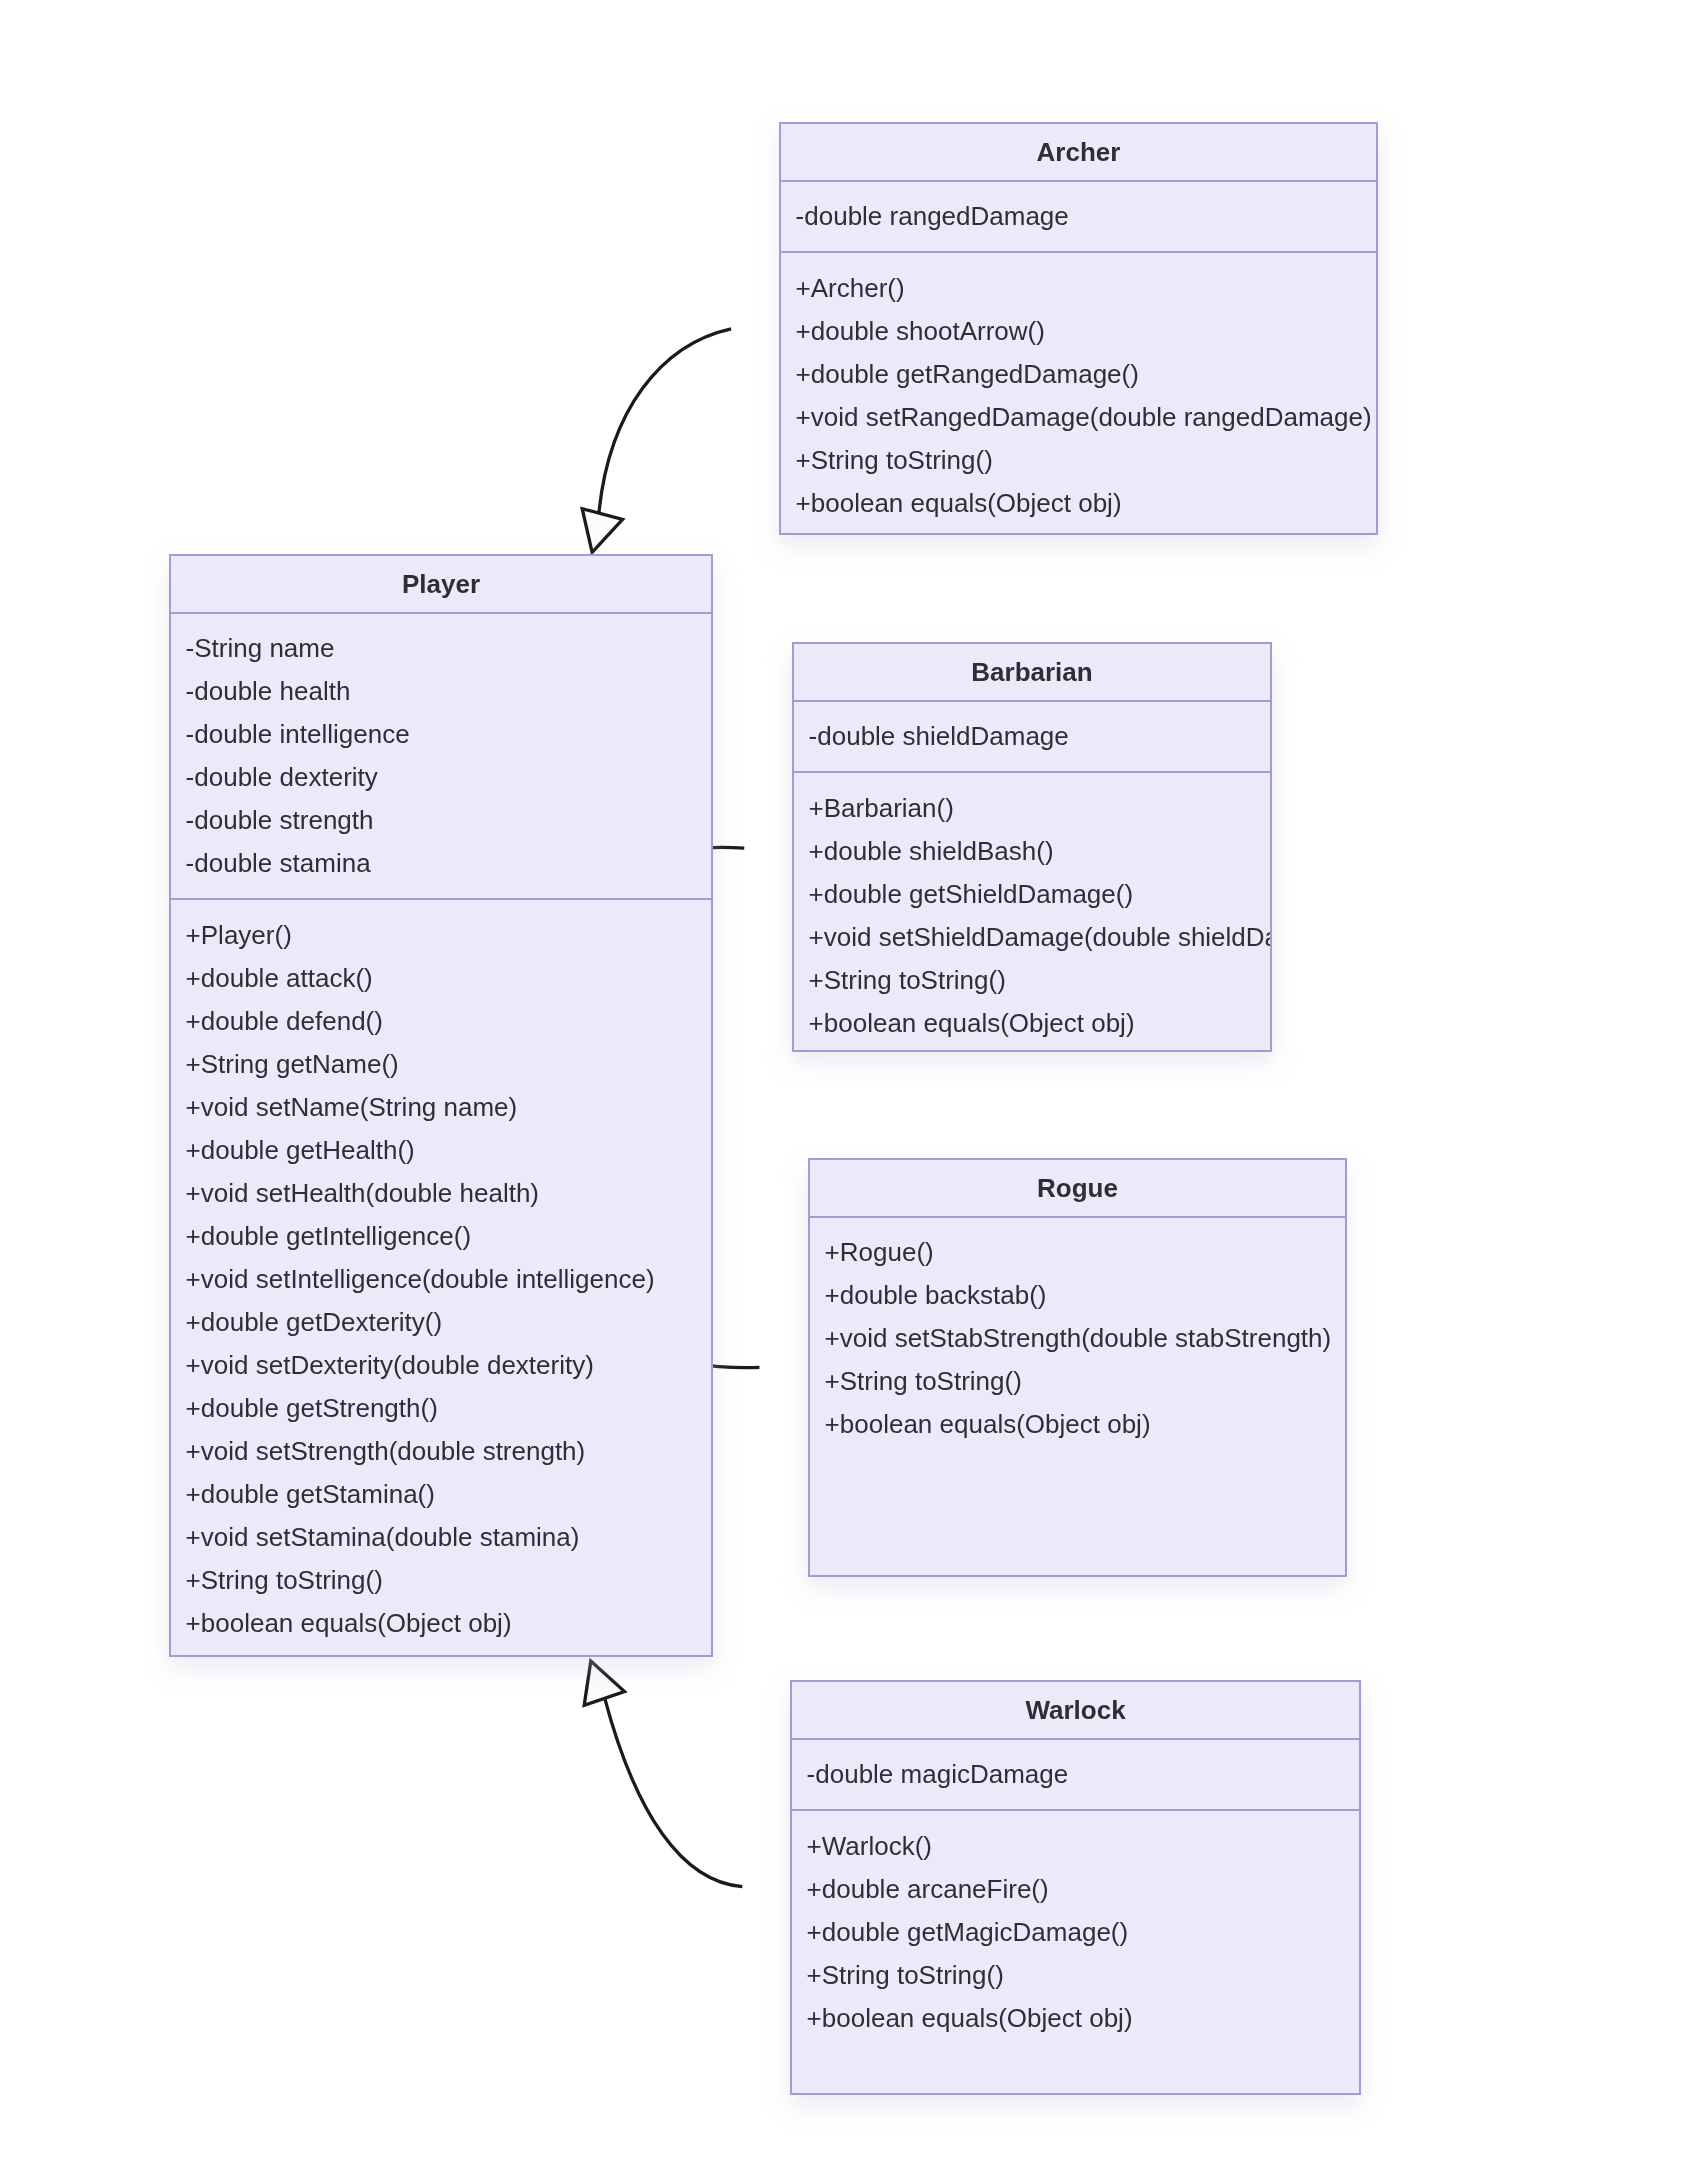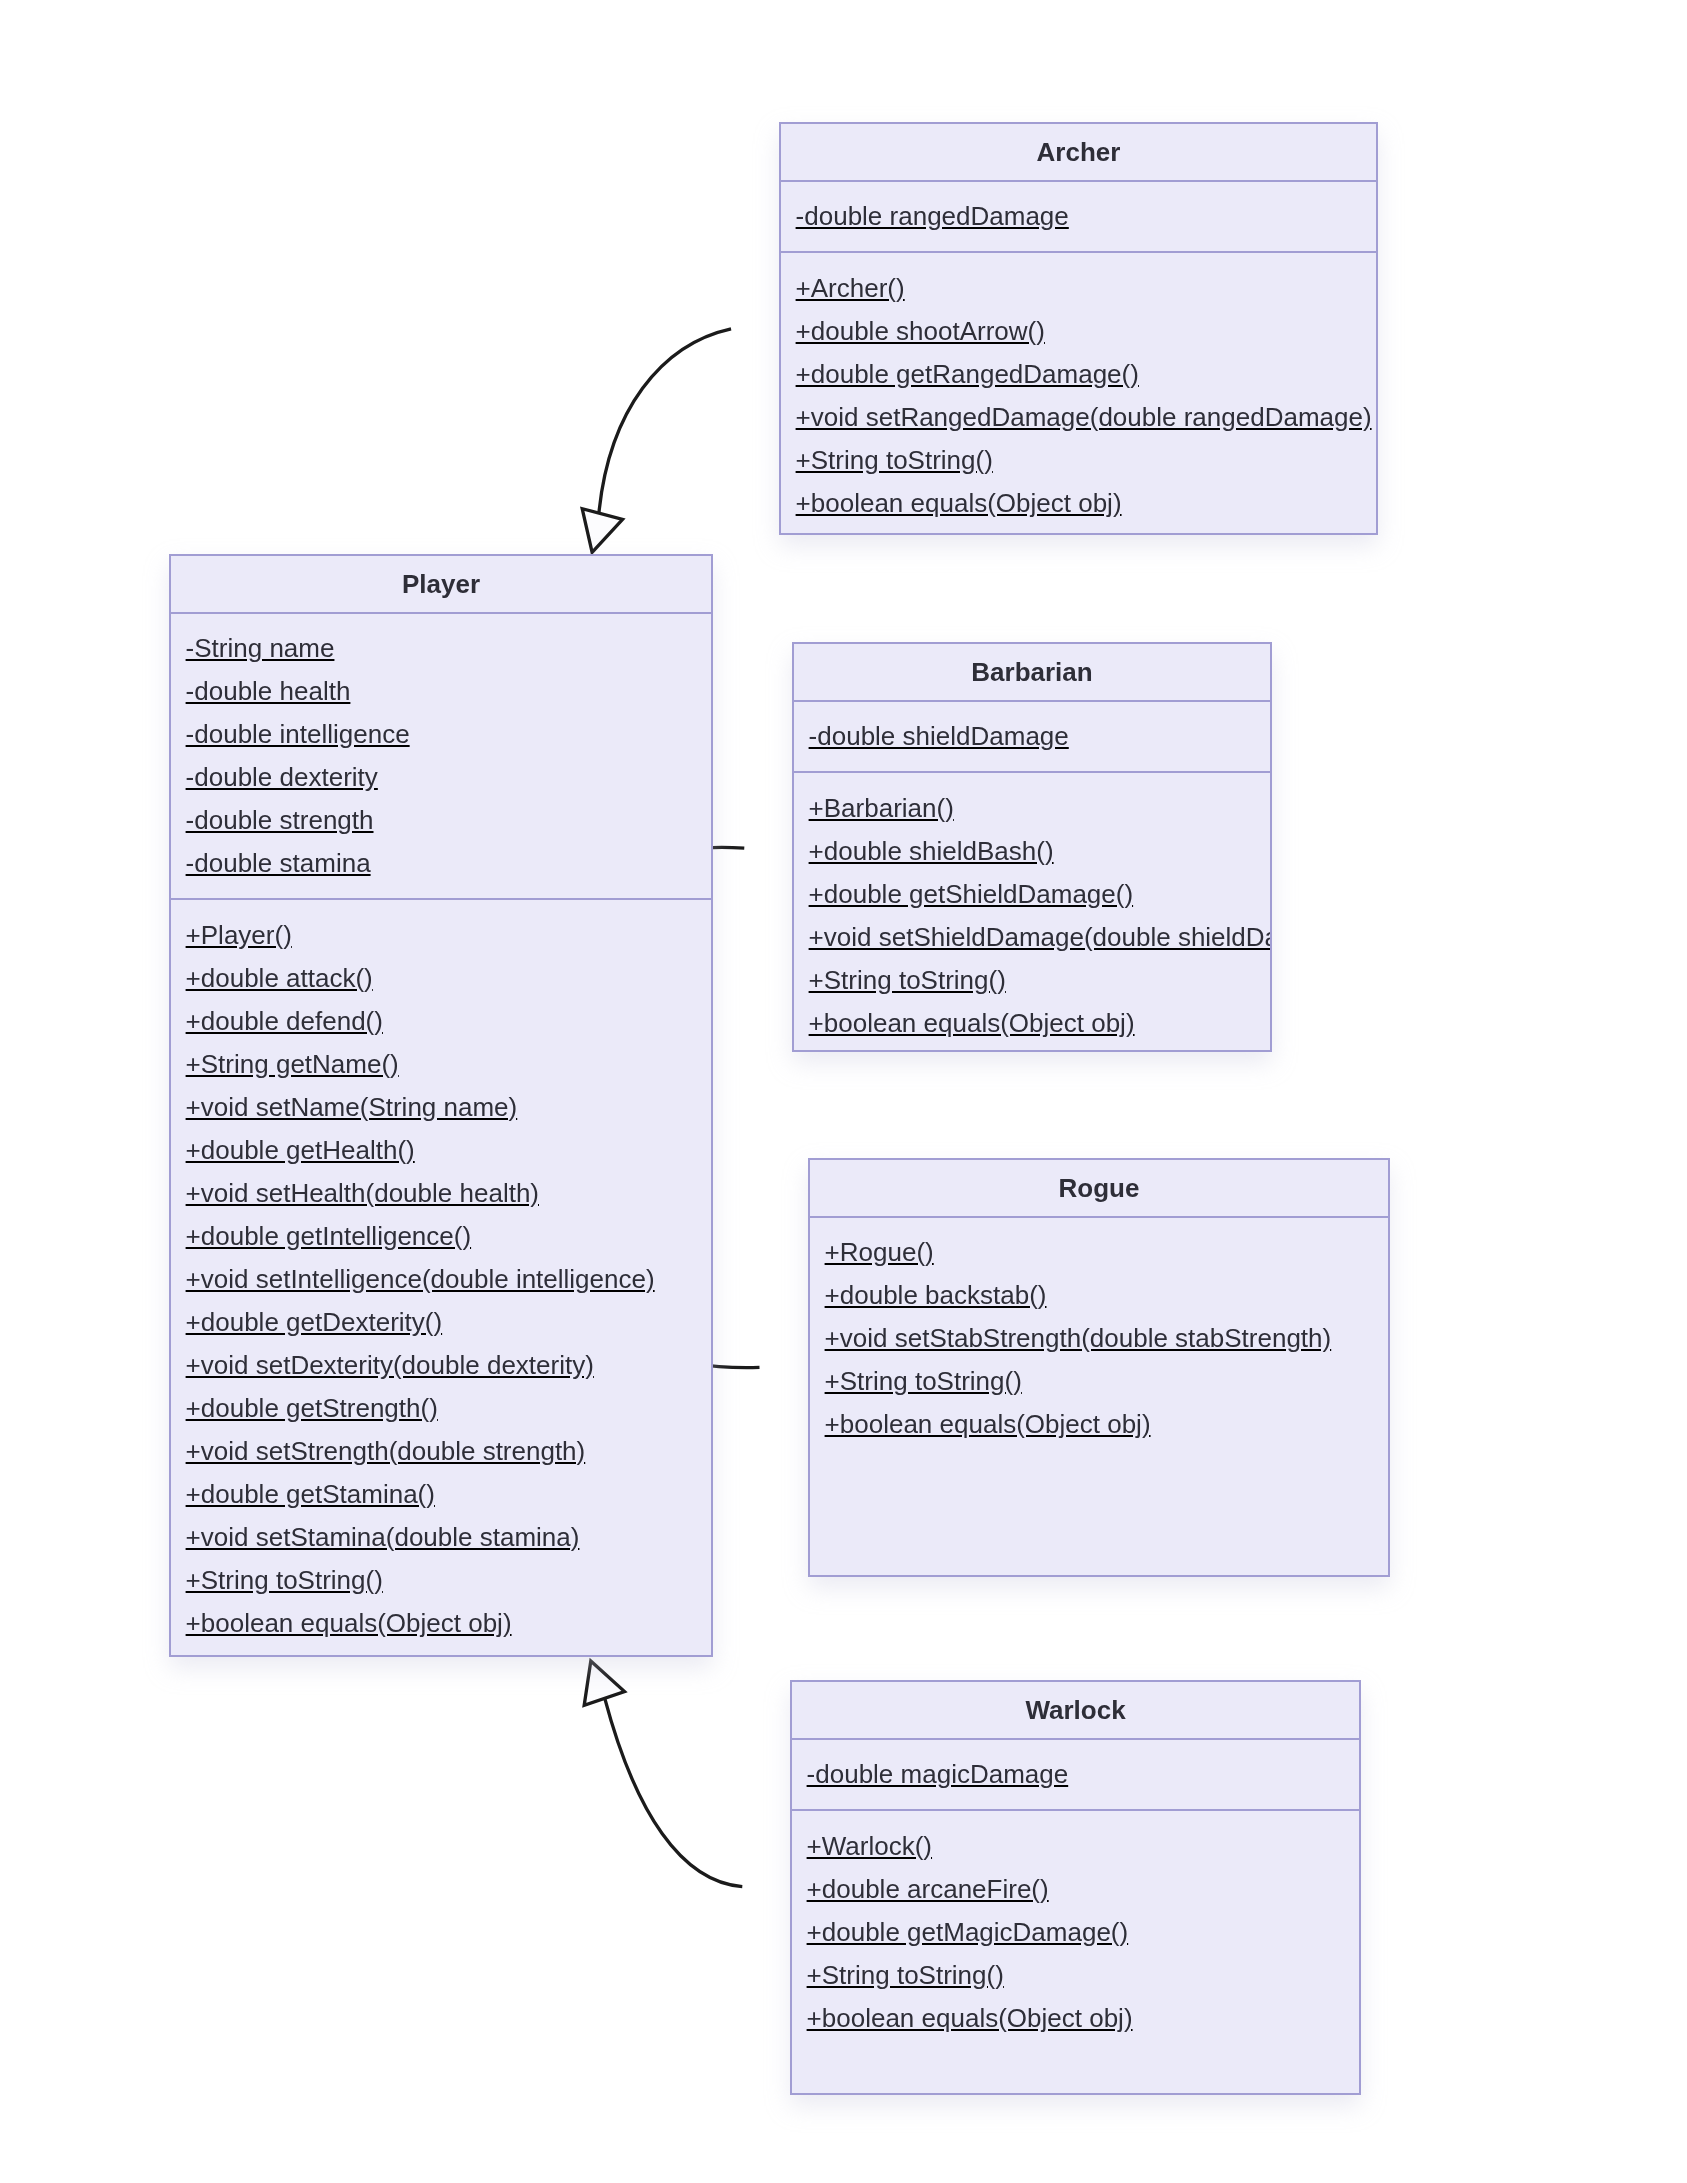--- a/index.html
+++ b/index.html
@@ -50,21 +50,20 @@
     align-items: center;
     justify-content: center;
     font-size: 26px;
     font-weight: bold;
     color: var(--text, #2e2e38);
     border-bottom: 2px solid var(--box-border, #a19dd3);
   }
   .compartment {
     box-sizing: border-box;
     padding: 13.2px 14.6px;
-    text-decoration: underline;
   }
   .compartment.attrs {
     flex: 0 0 auto;
     border-bottom: 2px solid var(--box-border, #a19dd3);
   }
   .compartment.methods {
     flex: 1 1 auto;
   }
   .member {
     height: 43px;
@@ -148,21 +147,21 @@
       </div>
       <div class="compartment methods">
         <div class="member">+Barbarian()</div>
         <div class="member">+double shieldBash()</div>
         <div class="member">+double getShieldDamage()</div>
         <div class="member">+void setShieldDamage(double shieldDamage)</div>
         <div class="member">+String toString()</div>
         <div class="member">+boolean equals(Object obj)</div>
       </div>
     </div>
-    <div class="class-box" style="left: 760px; top: 1158px; width: 582px; height: 419px;">
+    <div class="class-box" style="left: 760px; top: 1158px; width: 539px; height: 419px;">
       <div class="class-title">Rogue</div>
       <div class="compartment methods">
         <div class="member">+Rogue()</div>
         <div class="member">+double backstab()</div>
         <div class="member">+void setStabStrength(double stabStrength)</div>
         <div class="member">+String toString()</div>
         <div class="member">+boolean equals(Object obj)</div>
       </div>
     </div>
     <div class="class-box" style="left: 742px; top: 1680px; width: 571px; height: 415px;">

